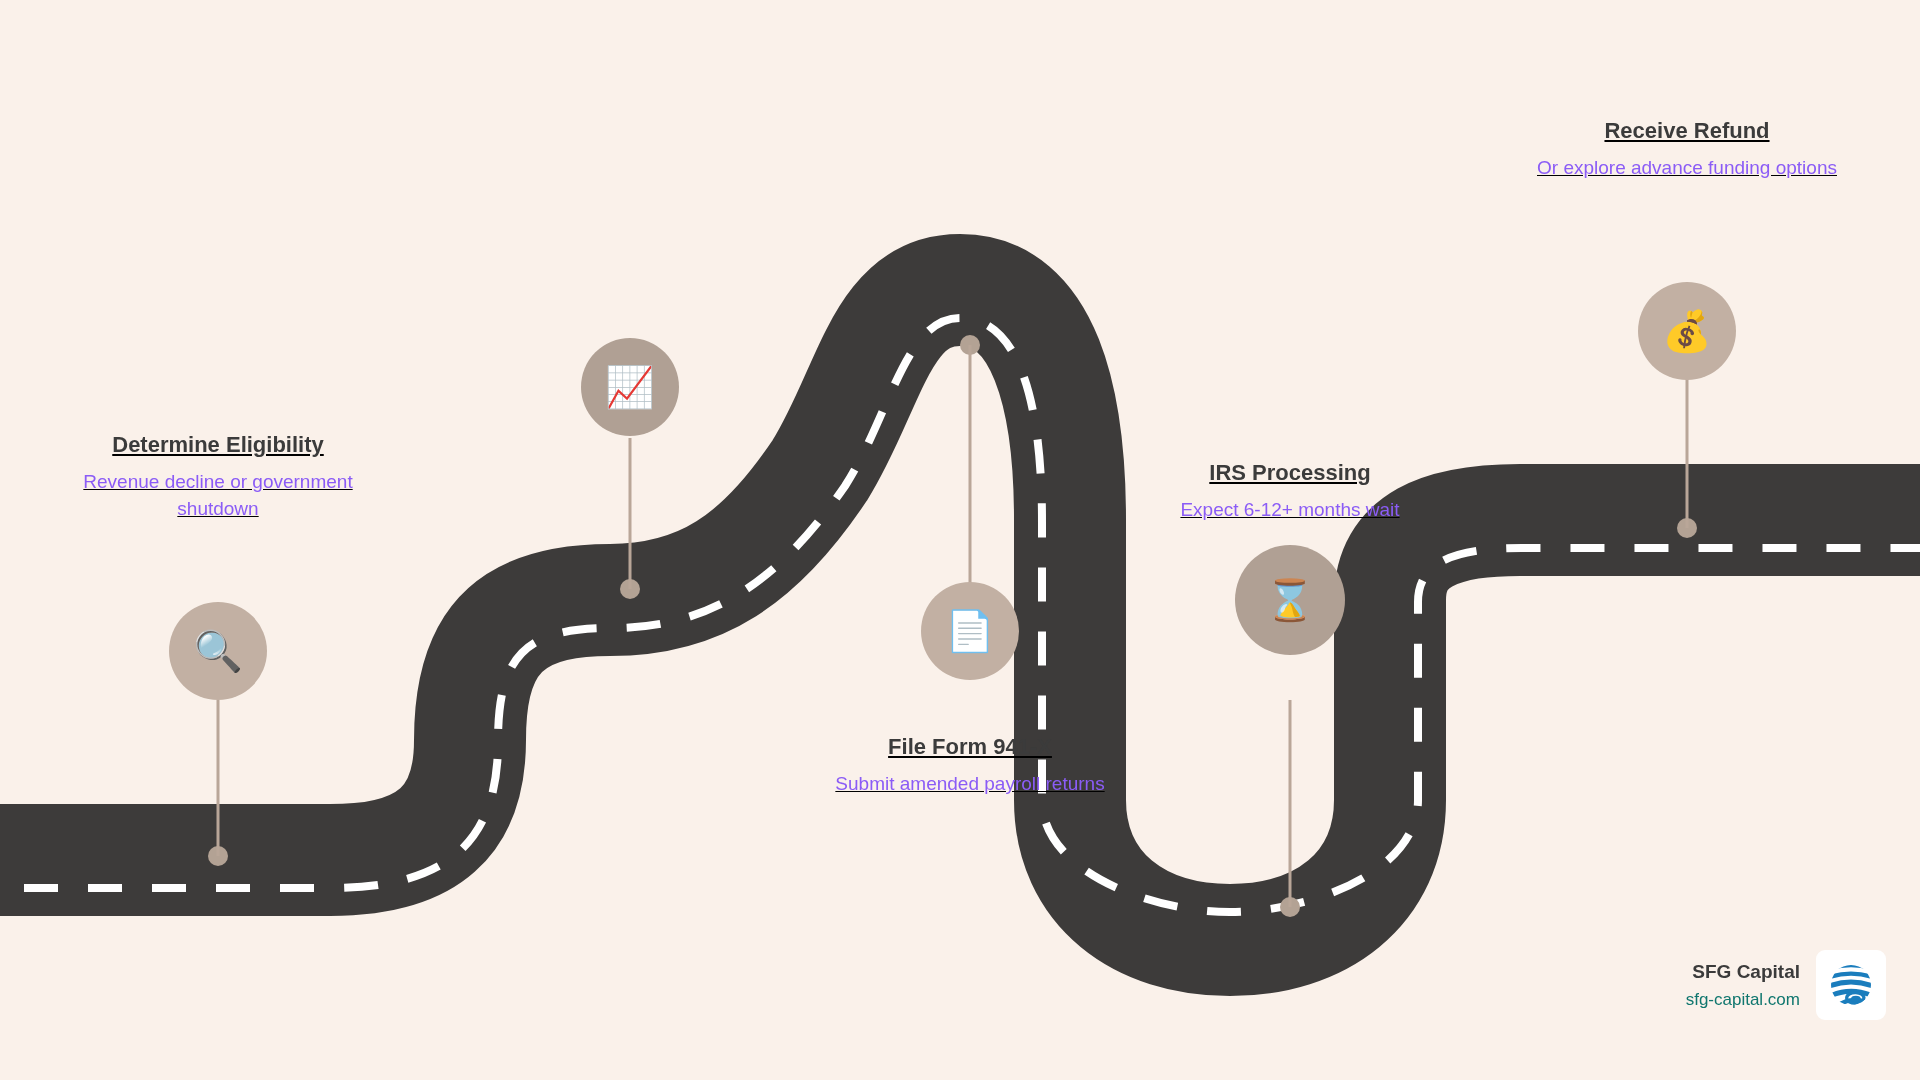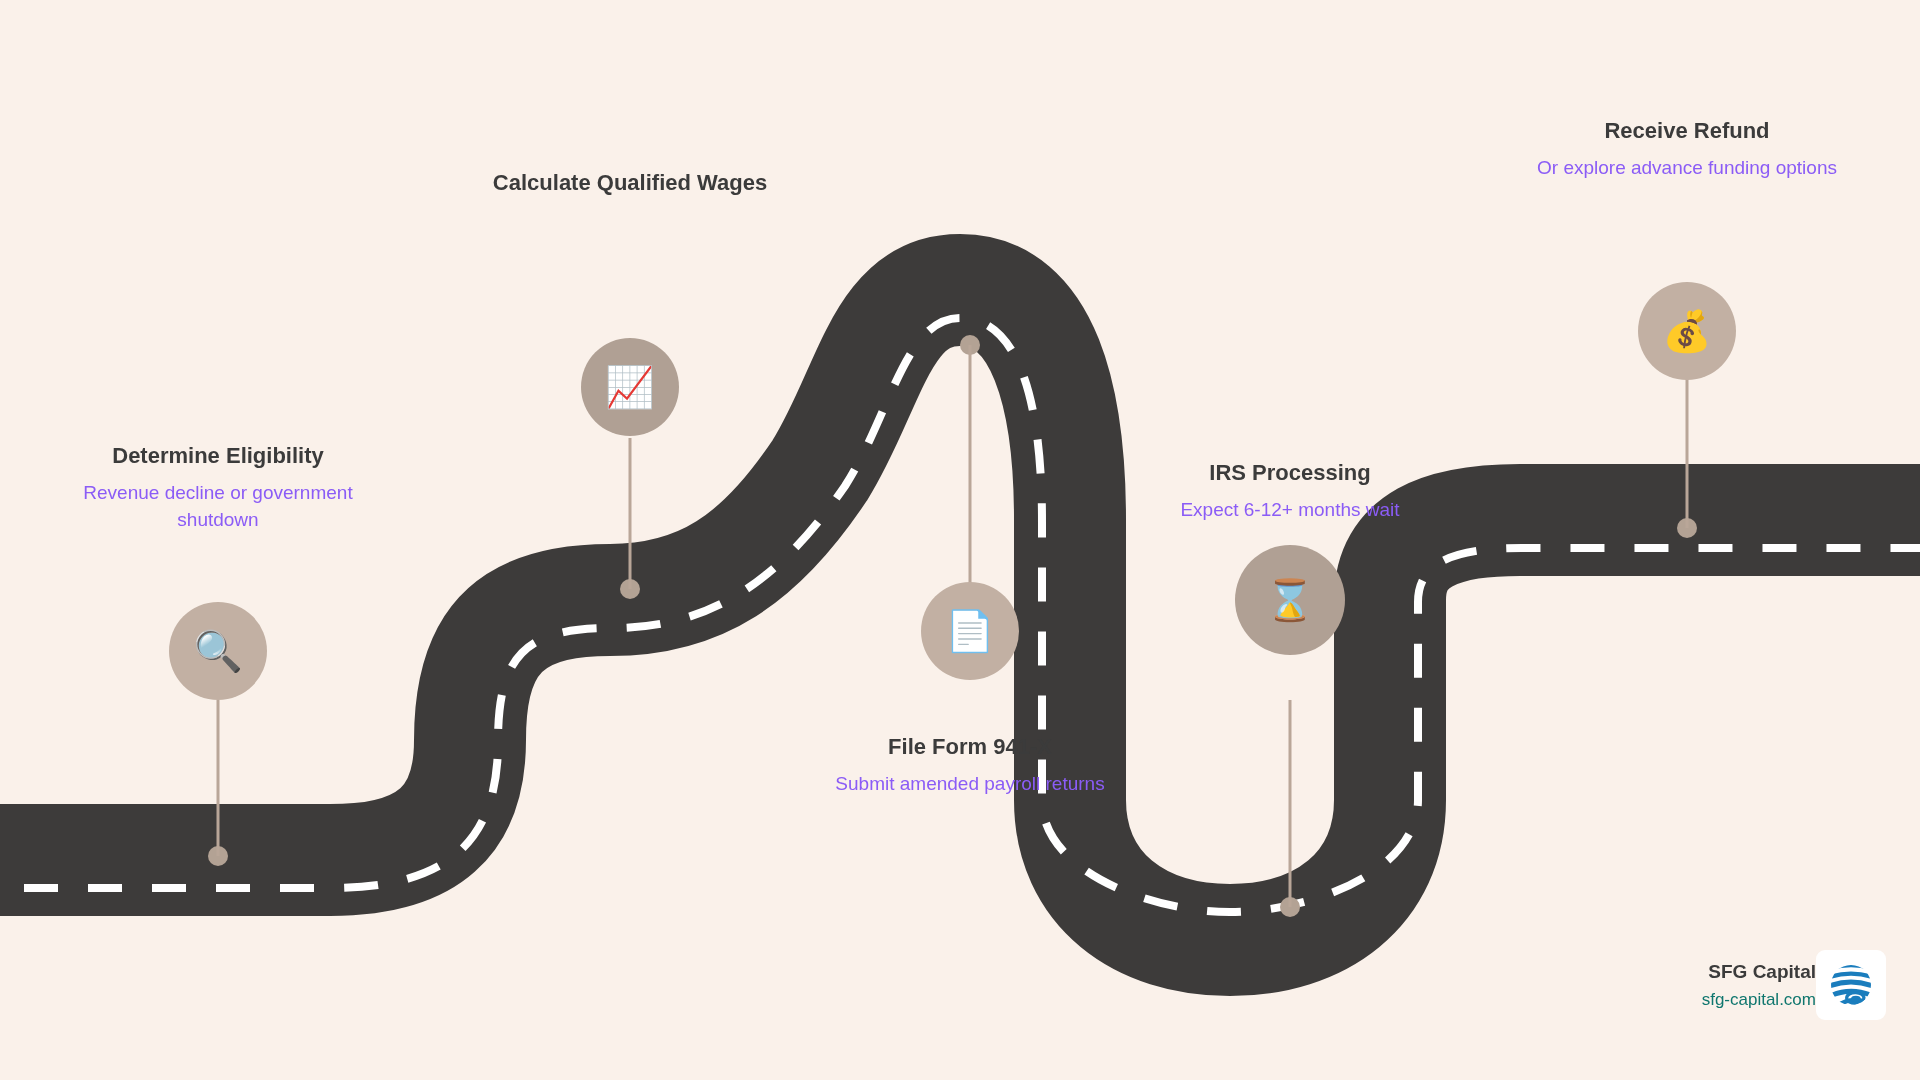--- a/index.html
+++ b/index.html
@@ -58,20 +58,21 @@
     line-height:1;
   }
   .badge.shade-dark { background:#b0a094; }
 
   .ms-text {
     position:absolute;
     left:50%;
     transform:translateX(-50%);
     text-align:center;
     width:300px;
+    text-decoration:underline;
   }
   .ms-title {
     font-size:22px;
     font-weight:bold;
     color:#3b3b3b;
     white-space:nowrap;
     margin-bottom:11px;
   }
   .ms-desc {
     font-size:19px;
@@ -79,20 +80,21 @@
     line-height:1.42;
   }
 
   
   .brand {
     position:absolute;
     right:34px;
     bottom:60px;
     display:flex;
     align-items:center;
+    gap:16px;
   }
   .brand-text { text-align:right; }
   .brand-name {
     font-size:19px; font-weight:bold; color:#3b3b3b;
     margin-bottom:7px;
   }
   .brand-url { font-size:17px; color:#0f766e; }
   .brand-logo {
     width:70px; height:70px;
     background:#ffffff;
@@ -138,34 +140,33 @@
              L 1960 548" fill="none" stroke="#ffffff" stroke-width="8" stroke-dasharray="34 30" stroke-linecap="butt"></path>
   </svg>
 
 
   <div class="milestone" style="left:218px; top:0; width:0; height:0;">
     <div class="pin-dot" style="top:856px;"></div>
     <div class="pin-stem" style="top:700px; height:156px;"></div>
     <div class="badge" style="top:602px;">
       <span>🔍</span>
     </div>
-    <div class="ms-text" style="top:443px;text-align:center;">
+    <div class="ms-text" style="top:432px;text-align:center;">
       <div class="ms-title">Determine Eligibility</div>
       <div class="ms-desc">Revenue decline or government shutdown</div>
     </div>
   </div>
 
   <div class="milestone" style="left:630px; top:0; width:0; height:0;">
     <div class="pin-dot" style="top:589px;"></div>
     <div class="pin-stem" style="top:438px; height:151px;"></div>
     <div class="badge shade-dark" style="top:338px;">
       <span>📈</span>
     </div>
     <div class="ms-text" style="top:170px; width:320px;">
-      <div class="ms-title">Calculate Qualified Wages</div>
     </div>
   </div>
 
   <div class="milestone" style="left:970px; top:0; width:0; height:0;">
     <div class="pin-dot" style="top:345px;"></div>
     <div class="pin-stem" style="top:345px; height:250px;"></div>
     <div class="badge" style="top:582px;">
       <span>📄</span>
     </div>
     <div class="ms-text" style="top:734px;">

